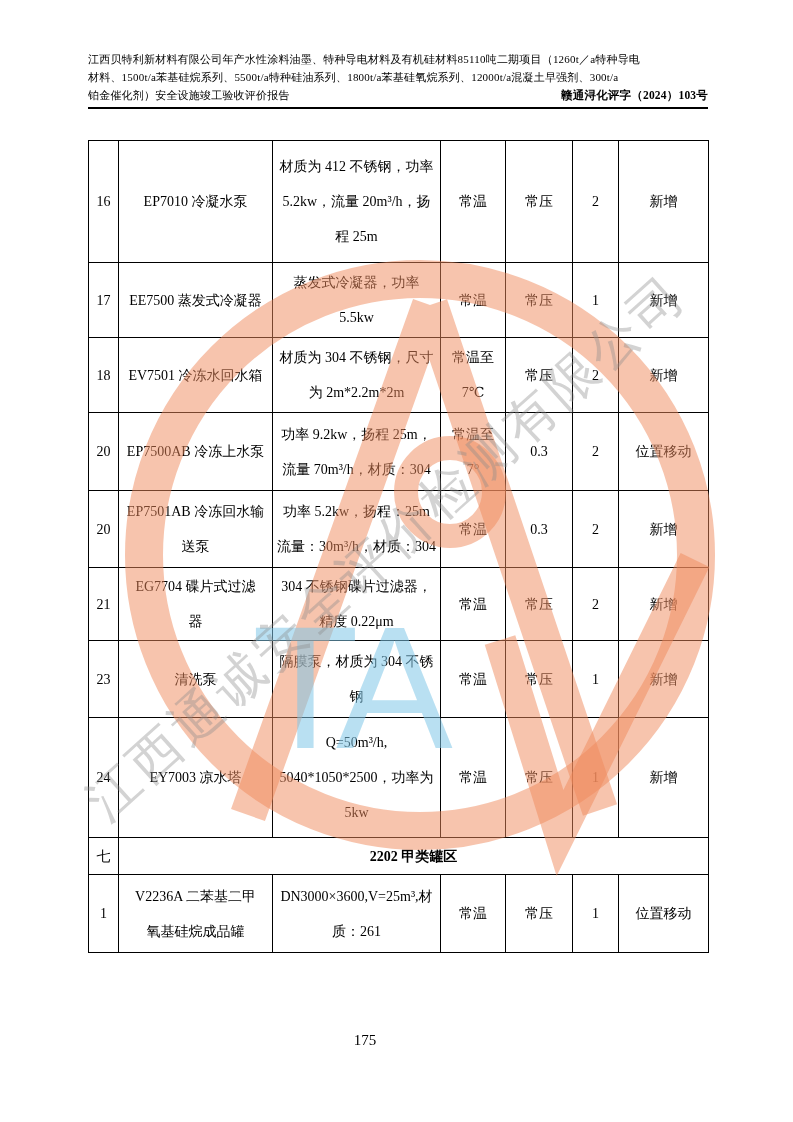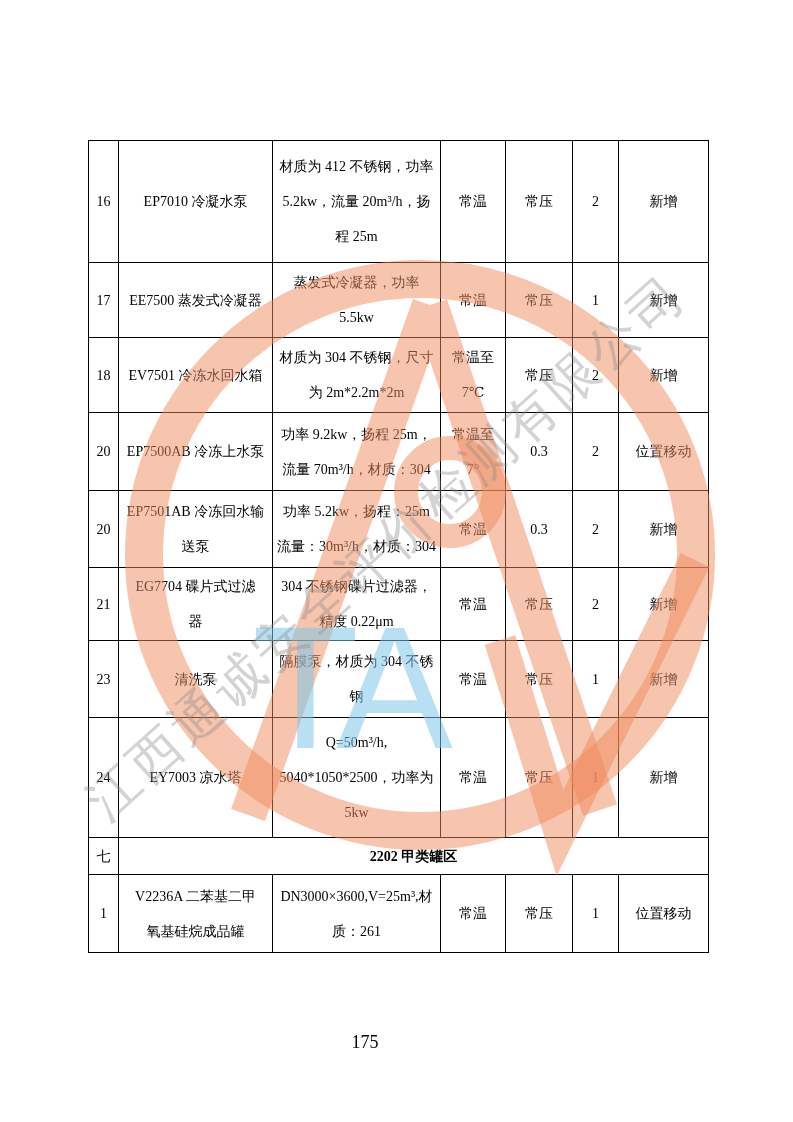--- a/index.html
+++ b/index.html
@@ -39,21 +39,21 @@
     white-space:pre-line;
     line-height:2.5;
     overflow:hidden;
   }
   td.no{vertical-align:top;line-height:1.7;padding-top:4px;font-size:13.5px;}
   td.section{font-weight:bold;font-size:14.5px;line-height:2.2;}
 
   
   .footer{
     position:absolute;left:0;top:1032px;width:730px;
-    text-align:center;font-size:18px;
+    text-align:center;font-size:15px;
   }
 
   
   .wm{position:absolute;inset:0;pointer-events:none;}
   .wm-svg{position:absolute;left:0;top:0;}
   .wm-text{
     position:absolute;left:95px;top:775px;
     font-size:52px;letter-spacing:4px;white-space:nowrap;
     color:rgba(140,140,140,0.38);
     transform:rotate(-42deg);
@@ -66,20 +66,28 @@
     color:rgba(127,198,232,0.55);
     font-family:Liberation Sans, sans-serif;
     font-weight:400;
   }
 </style>
 </head>
 <body>
 
 <div class="page">
 
+  <div class="hdr">
+    <div class="line">江西贝特利新材料有限公司年产水性涂料油墨、特种导电材料及有机硅材料85110吨二期项目（1260t／a特种导电</div>
+    <div class="line">材料、1500t/a苯基硅烷系列、5500t/a特种硅油系列、1800t/a苯基硅氧烷系列、12000t/a混凝土早强剂、300t/a</div>
+    <div class="line line3">
+      <span>铂金催化剂）安全设施竣工验收评价报告</span>
+      <span class="doc-no">赣通浔化评字（2024）103号</span>
+    </div>
+  </div>
 
   <table class="equip">
     <colgroup>
       <col style="width:30px">
         <col style="width:154px">
         <col style="width:168px">
       <col style="width:65px">
         <col style="width:67px">
         <col style="width:46px">
         <col style="width:90px">

